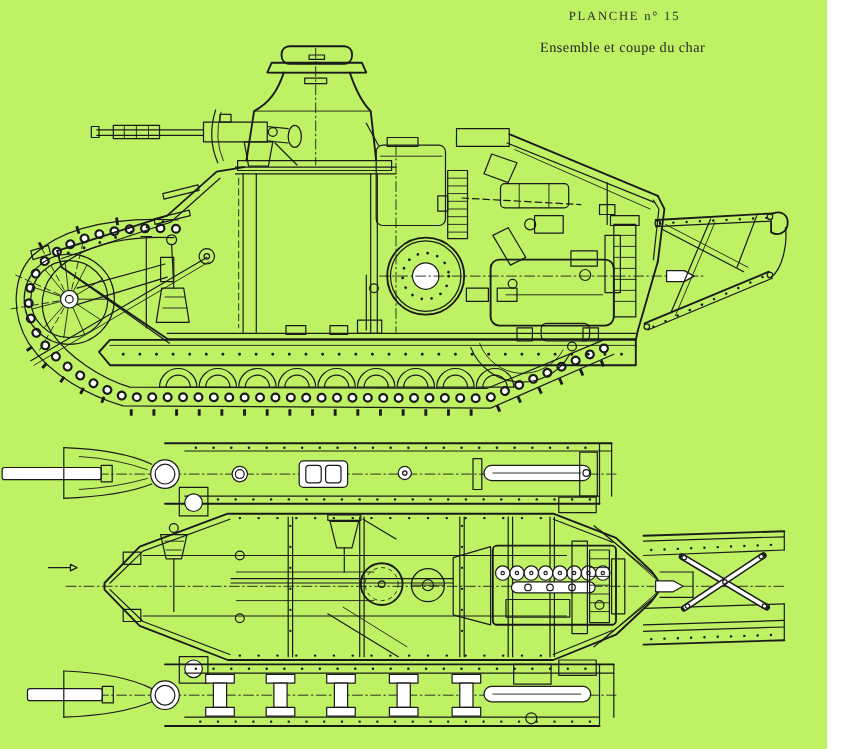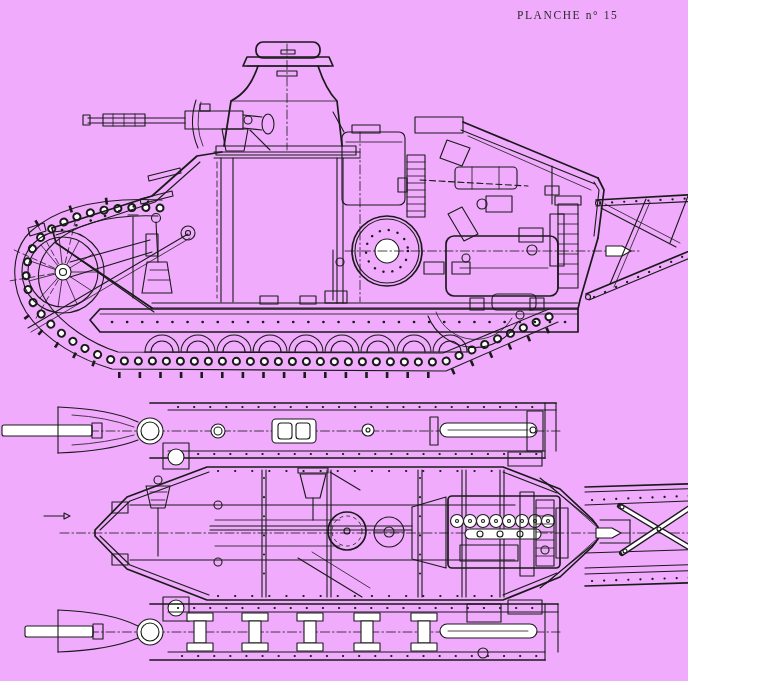--- a/index.html
+++ b/index.html
@@ -1,16 +1,16 @@
 <!DOCTYPE html>
 <html><head>
 <meta charset="utf-8">
 <style>
   html,body{margin:0;padding:0;background:#ffffff;}
-  .sheet{position:relative;width:688px;height:681px;background:#f0abfc;overflow:hidden;
+  .sheet{position:relative;width:752px;height:681px;background:#bef264;overflow:hidden;
          font-family:"Liberation Serif", serif;color:#222;}
   .plate-label{position:absolute;left:517px;top:9px;font-size:11.5px;letter-spacing:1.6px;color:#2b2b2b;}
   .plate-subtitle{position:absolute;left:491px;top:35px;font-size:13px;letter-spacing:.4px;color:#242424;}
   svg{position:absolute;left:0;top:0;}
   .s{fill:none;stroke:#1a1a1a;stroke-width:1.1;stroke-linejoin:round;stroke-linecap:round;}
   .s2{stroke-width:1.7;}
   .thin{stroke-width:.8;}
   .w{fill:#ffffff;stroke:#1a1a1a;stroke-width:1.1;stroke-linejoin:round;}
   .dash{stroke-dasharray:6 3.5;}
   .dashdot{stroke-dasharray:9 3 1.5 3;}
@@ -19,20 +19,21 @@
   .pinsW{fill:none;stroke:#ffffff;stroke-width:5;stroke-dasharray:0.1 13.9;stroke-linecap:round;}
   .teeth{fill:none;stroke:#1a1a1a;stroke-width:6;stroke-dasharray:2.6 18;}
   .teeth2{fill:none;stroke:#1a1a1a;stroke-width:7;stroke-dasharray:2.6 34;}
 </style>
 </head>
 <body>
 
 <div class="sheet">
 
   <div class="plate-label">PLANCHE n° 15</div>
+  <div class="plate-subtitle">Ensemble et coupe du char</div>
 
   <svg width="780" height="681" viewBox="0 0 780 681">
     <defs>
       <g id="rw" class="s">
         <path d="M-17,0 A17 17 0 0 1 17,0"></path>
         <path d="M-11,0 A11 11 0 0 1 11,0"></path>
         <line x1="-17" y1="0" x2="17" y2="0"></line>
       </g>
       <g id="bb" class="w">
         <rect x="-13" y="-19" width="26" height="8"></rect>

